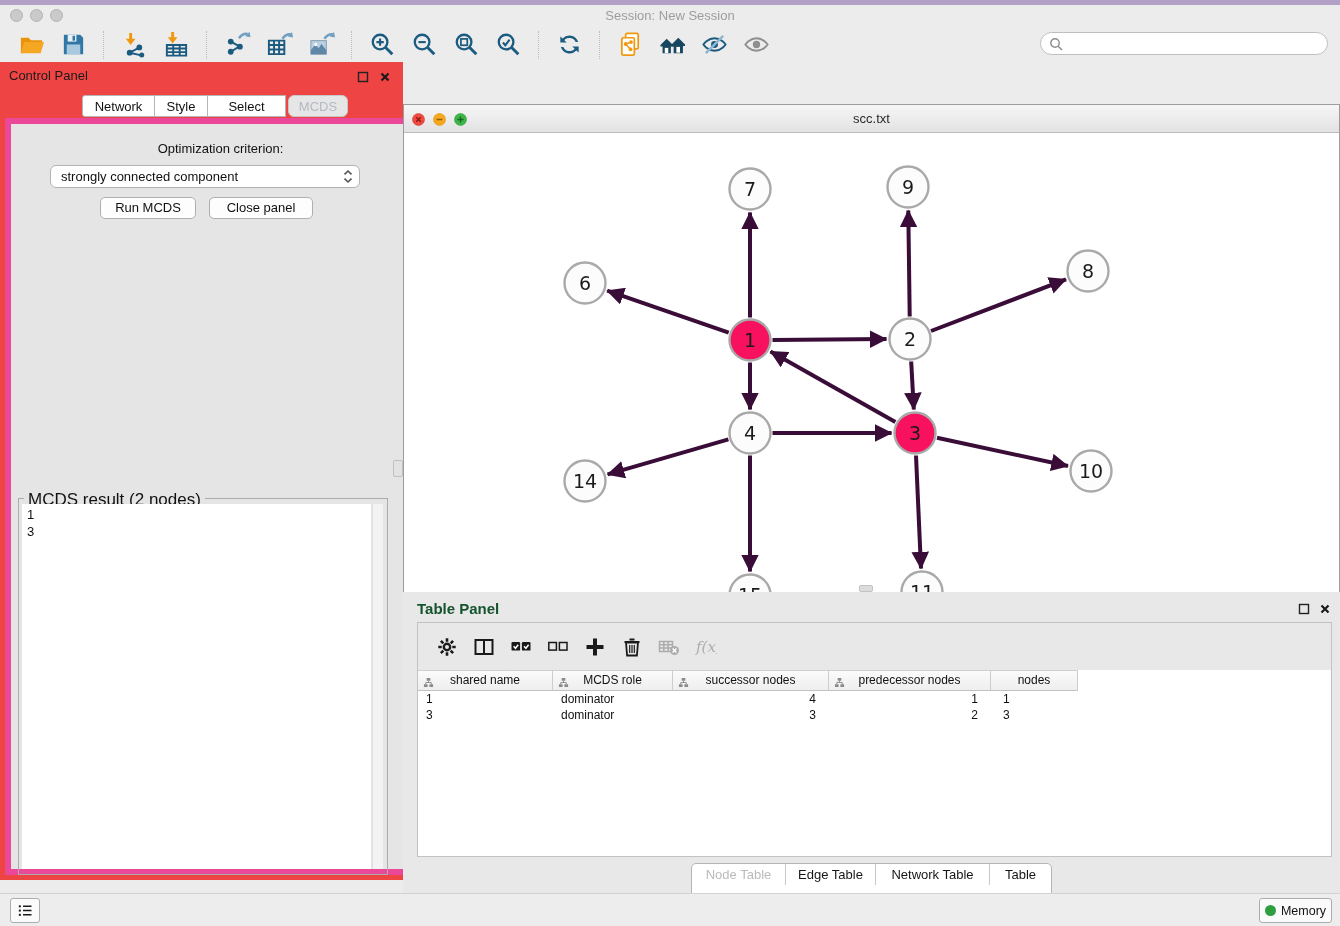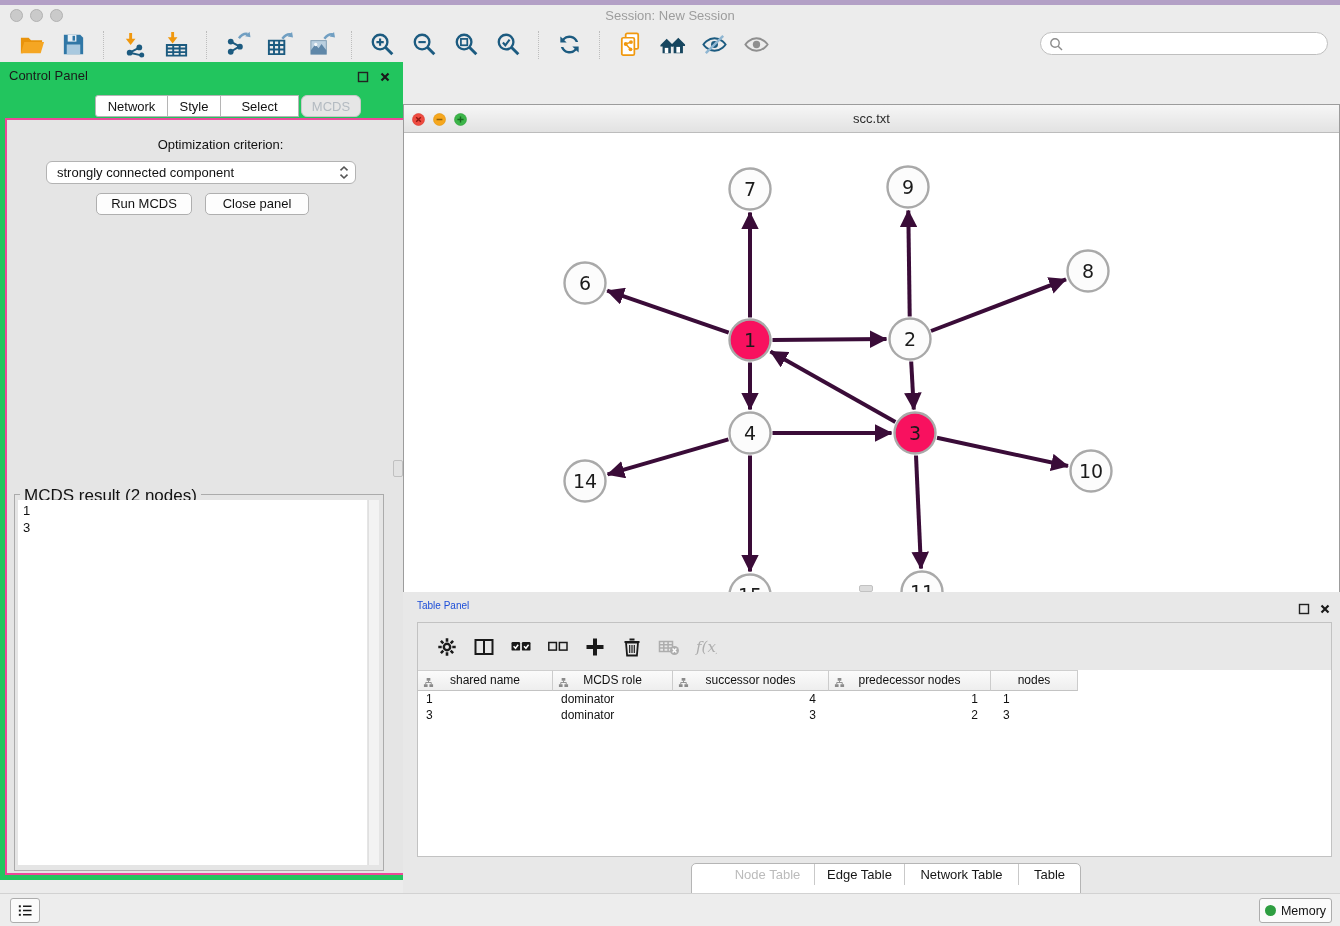--- a/index.html
+++ b/index.html
@@ -20,30 +20,30 @@
     font-size:13px; color:#9D9D9D; }
 
   .toolbar { left:0; top:27px; width:1340px; height:35px; display:flex; align-items:center; padding-left:10px; }
   .tb-btn { width:30px; height:30px; display:inline-flex; align-items:center; justify-content:center; margin:0 6px; cursor:default; }
   .tb-sep { width:1px; height:28px; border-left:1px dotted #BDBDBD; margin:0 9px; }
   .searchbox { position:absolute; right:12px; top:5px; width:288px; height:23px;
     background:#FFF; border:1px solid #BFBFBF; border-radius:12px; display:flex; align-items:center; padding:0 8px; }
   .searchbox input { border:none; outline:none; flex:1; font-size:13px; margin-left:5px; background:transparent; }
 
   
-  .control-panel { left:0; top:62px; width:403px; height:818px; background:#22c55e; }
+  .control-panel { left:0; top:62px; width:403px; height:818px; background:#ef4444; }
   .cp-title { position:absolute; left:9px; top:6px; font-size:13px; color:#1A1A1A; }
   .panel-icon { position:absolute; width:14px; height:14px; display:flex; align-items:center; justify-content:center; }
   .cp-tabs { position:absolute; left:78px; top:33px; display:flex; }
   .cp-tab { height:22px; line-height:21px; text-align:center; font-size:13px; color:#111;
     background:#FFF; border:1px solid #B5B5B5; margin-left:-1px; }
-  .cp-tab:first-child { border-radius:3px 0 0 3px; margin-left:17px; }
+  .cp-tab:first-child { border-radius:3px 0 0 3px; margin-left:4px; }
   .cp-tab.sel { background:#E6E6E6; color:#B3BAC1; border:1px solid #C8C8C8; border-radius:6px; margin-left:2px; }
   .cp-frame { position:absolute; left:5px; top:56px; width:431px; height:757px;
-    border:2px solid #ec4899; background:#E5E5E5; }
+    border:6px solid #ec4899; background:#E5E5E5; }
   .opt-label { position:absolute; left:0; right:0; top:17px; text-align:center; font-size:13px; color:#111; }
   .combo { position:absolute; left:39px; top:41px; width:310px; height:23px; background:#FFF;
     border:1px solid #B3B3B3; border-radius:6px; display:flex; align-items:center; padding:0 4px 0 10px; }
   .combo .val { flex:1; font-size:13px; color:#111; }
   .cp-btn { position:absolute; top:73px; height:22px; background:#FDFDFD; border:1px solid #AFAFAF;
     border-radius:5px; font-size:13px; color:#111; text-align:center; line-height:20px; }
   .fieldset { position:absolute; left:7px; top:374px; width:370px; height:377px; border:1px solid #ABABAB; }
   .fieldset .legend { position:absolute; top:-9px; left:5px; background:#E5E5E5; padding:0 4px; font-size:17px; color:#111; }
   .fieldset .textarea { position:absolute; left:3px; top:5px; right:16px; bottom:5px; background:#FFF;
     font-size:13px; line-height:17px; color:#111; padding:2px 5px; overflow:hidden; }
@@ -58,38 +58,38 @@
   
   .net-window { left:403px; top:62px; width:937px; height:530px; background:#FFF; border:1px solid #9C9C9C;margin-top:42px; }
   .net-titlebar { position:absolute; left:0; top:0; right:0; height:28px;
     background:linear-gradient(#F6F6F6,#E2E2E2); border-bottom:1px solid #BCBCBC; }
   .net-titlebar .light { position:absolute; top:7px; }
   .net-title { position:absolute; left:0; right:0; top:6px; text-align:center; font-size:13px; color:#2B2B2B; }
   #graph { position:absolute; left:0; top:28px; }
 
   
   .table-panel { left:403px; top:592px; width:937px; height:301px; background:#E8E8E8; }
-  .tp-title { position:absolute; left:14px; top:8px; font-size:10px; color:#1d4ed8; }
+  .tp-title { position:absolute; left:14px; top:8px; font-size:15px; color:#14532d;font-weight:bold; }
   .tp-frame { position:absolute; left:14px; top:30px; width:915px; height:235px;
     border:1px solid #C2C2C2; background:#FFF; }
   .tp-toolbar { position:absolute; left:0; top:0; right:0; height:47px; background:#E8E8E8; display:flex; align-items:center; padding-left:10px; }
   .tp-btn { width:24px; height:24px; display:inline-flex; align-items:center; justify-content:center; margin:0 6.5px; }
   .tp-header { position:absolute; left:0; top:47px; right:0; height:21px; display:flex; }
   .th { position:relative; height:21px; background:linear-gradient(#FBFBFB,#EEEEEE);
     border-top:1px solid #CFCFCF; border-bottom:1px solid #C3C3C3; border-right:1px solid #CCC;
     font-size:12px; color:#111; text-align:center; line-height:19px; }
   .th .tree { position:absolute; left:5px; top:4px; }
   .tp-rows { position:absolute; left:0; top:68px; right:0; bottom:0; background:#FFF; overflow:hidden; }
   .tp-row { display:flex; height:16px; font-size:12px; color:#111; }
   .td { height:16px; line-height:16px; overflow:hidden; }
   .td.left { text-align:left; padding-left:8px; }
   .td.right { text-align:right; padding-right:13px; }
   .td.name-col { padding-left:12px; }
   .tp-tabs { position:absolute; left:288px; top:271px; height:35px; display:flex;
-    background:#FFF; border:1px solid #B5B5B5; border-radius:5px; overflow:hidden;padding-left:29px; }
+    background:#FFF; border:1px solid #B5B5B5; border-radius:5px; overflow:hidden; }
   .tp-tab { height:21px; line-height:21px; text-align:center; font-size:13px; color:#161616; border-left:1px solid #C9C9C9; }
   .tp-tab:first-child { border-left:none; }
   .tp-tab.sel { color:#BBBBBB; }
 
   
   .status-bar { left:0; top:893px; width:1340px; height:33px; background:#EDEDED; border-top:1px solid #D2D2D2;padding-left:9px; }
   .sb-btn { position:absolute; top:4px; height:25px; background:#FBFBFB; border:1px solid #ADADAD;
     border-radius:3px; display:flex; align-items:center; justify-content:center; }
   .memory-dot { width:11px; height:11px; border-radius:50%; background:#2E9E41; margin-right:5px; }
   .memory-label { font-size:12.5px; color:#111; }

